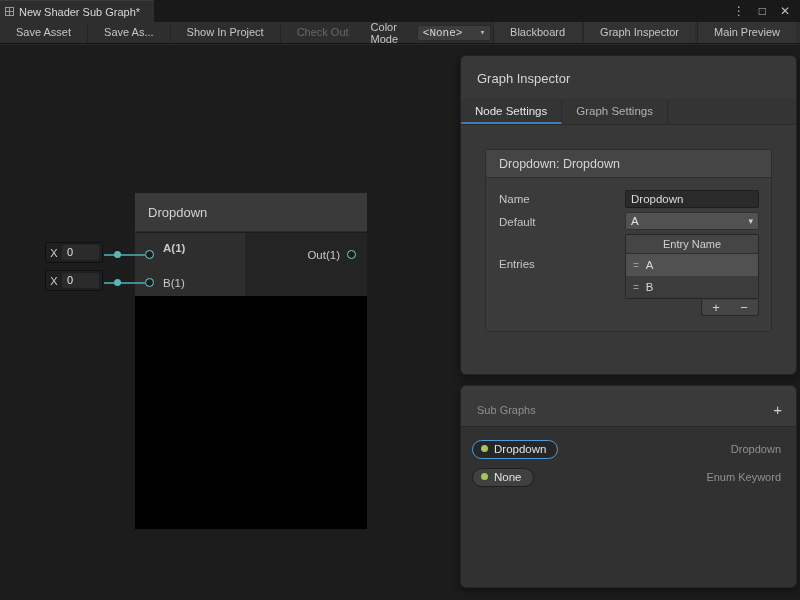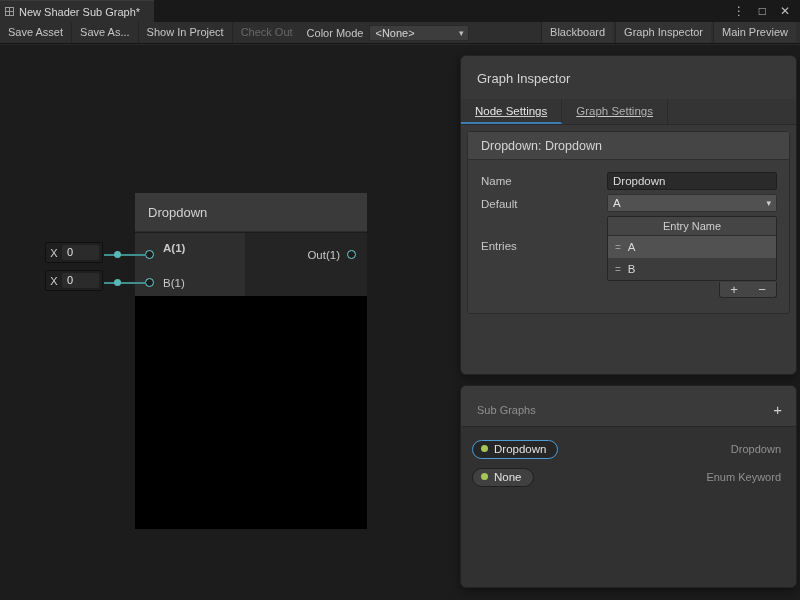--- a/index.html
+++ b/index.html
@@ -11,24 +11,24 @@
   .tabbar { position:absolute; left:0; top:0; width:800px; height:22px; background:#191919; display:flex; align-items:stretch; }
   .doc-tab { display:flex; align-items:center; gap:5px; background:#2e2e2e; padding:0 14px 0 5px; height:22px; font-size:11px; color:#d8d8d8; border-top:1px solid #3a3a3a; }
   .tab-icon { width:9px; height:9px; border:1px solid #9a9a9a; position:relative; display:inline-block; }
   .tab-icon::before { content:""; position:absolute; left:0; right:0; top:3px; height:1px; background:#9a9a9a; }
   .tab-icon::after  { content:""; position:absolute; top:0; bottom:0; left:3px; width:1px; background:#9a9a9a; }
   .win-controls { margin-left:auto; display:flex; align-items:center; gap:14px; padding-right:10px; color:#bdbdbd; font-size:12px; }
   .win-controls span { cursor:default; }
 
   
   .toolbar { position:absolute; left:0; top:22px; width:800px; height:22px; background:#2e2e2e; border-bottom:1px solid #161616; display:flex; align-items:center; font-size:11px; color:#c6c6c6; }
-  .tb-btn { padding:0 8px; line-height:21px; border-right:1px solid #242424; white-space:nowrap; }
+  .tb-btn { padding:0 16px; line-height:21px; border-right:1px solid #242424; white-space:nowrap; }
   .tb-btn.disabled { color:#686868; border-right:none; }
   .tb-label { padding:0 6px; color:#c6c6c6; }
-  .tb-dropdown { width:100px; height:16px; background:#3d3d3d; border:1px solid #292929; border-radius:2px; display:flex; align-items:center; justify-content:space-between; padding:0 5px; color:#d6d6d6; }
+  .tb-dropdown { width:100px; height:16px; background:#3d3d3d; border:1px solid #292929; border-radius:2px; display:flex; align-items:center; justify-content:space-between; padding:0 5px; color:#d6d6d6;font-family:Liberation Mono, monospace; }
   .tb-dropdown .arrow { font-size:9px; color:#bdbdbd; }
   .tb-right { margin-left:auto; display:flex; align-items:center; padding-right:4px; }
   .tb-right .tb-btn { border-left:1px solid #242424; border-right:none; margin-left:2px; background:#333333; }
 
   
   .canvas { position:absolute; left:0; top:45px; width:800px; height:555px; background:#1c1c1c; overflow:hidden; }
 
   .node-header { position:absolute; left:135px; top:148px; width:232px; height:39px; background:#3a3a3a; color:#d2d2d2; font-size:13px; line-height:39px; padding-left:13px; border-bottom:1px solid #2a2a2a; }
   .node-body { position:absolute; left:135px; top:188px; width:232px; height:63px; background:#242424; }
   .node-body-left { position:absolute; left:0; top:0; width:110px; height:63px; background:#2e2e2e; }
@@ -42,25 +42,25 @@
   .inline-box .val { flex:1; height:15px; margin-right:3px; background:#2b2b2b; border-radius:2px; font-size:11px; color:#e2e2e2; line-height:15px; padding-left:5px; }
 
   .wire { position:absolute; height:2px; background:#3f8f8f; }
   .wire-dot { position:absolute; width:7px; height:7px; border-radius:50%; background:#57b8b8; }
 
   
   .panel { position:absolute; background:#383838; border:1px solid #232323; border-radius:6px; box-shadow:0 3px 10px rgba(0,0,0,0.45); overflow:hidden; }
 
   .inspector { left:460px; top:55px; width:337px; height:320px; }
   .panel-title { font-size:13px; color:#d6d6d6; padding:15px 16px 13px 16px; }
-  .insp-tabs { display:flex; height:26px; background:#343434; border-bottom:1px solid #2a2a2a; font-size:11.5px;text-decoration:underline; }
+  .insp-tabs { display:flex; height:26px; background:#343434; border-bottom:1px solid #2a2a2a; font-size:11.5px; }
   .insp-tab { padding:0 14px; line-height:25px; color:#b2b2b2; border-right:1px solid #2a2a2a; }
   .insp-tab.active { color:#e6e6e6; border-bottom:2px solid #3e7cb8; }
 
-  .section { margin:6px; border:1px solid #2c2c2c; border-radius:3px; background:#3b3b3b; }
+  .section { margin:24px; border:1px solid #2c2c2c; border-radius:3px; background:#3b3b3b; }
   .section-header { height:28px; background:#454545; border-bottom:1px solid #2e2e2e; font-size:12.5px; color:#d4d4d4; line-height:28px; padding-left:13px; }
   .section-body { padding:10px 12px 12px 13px; }
   .field-row { display:flex; align-items:center; margin-bottom:3px; min-height:20px; }
   .field-row.top { align-items:flex-start; }
   .field-label { width:126px; font-size:11.5px; color:#c6c6c6; flex:none; padding-top:2px; }
   .field-ctrl { flex:1; }
   .text-input { width:100%; height:18px; background:#2a2a2a; border:1px solid #1e1e1e; border-radius:2px; color:#dcdcdc; font-size:11.5px; padding:0 5px; font-family:"Liberation Sans", sans-serif; }
   .dd { height:18px; background:#515151; border:1px solid #303030; border-radius:2px; display:flex; align-items:center; justify-content:space-between; padding:0 5px; font-size:11.5px; color:#e2e2e2; }
   .dd .arrow { font-size:9px; color:#cfcfcf; }
 

